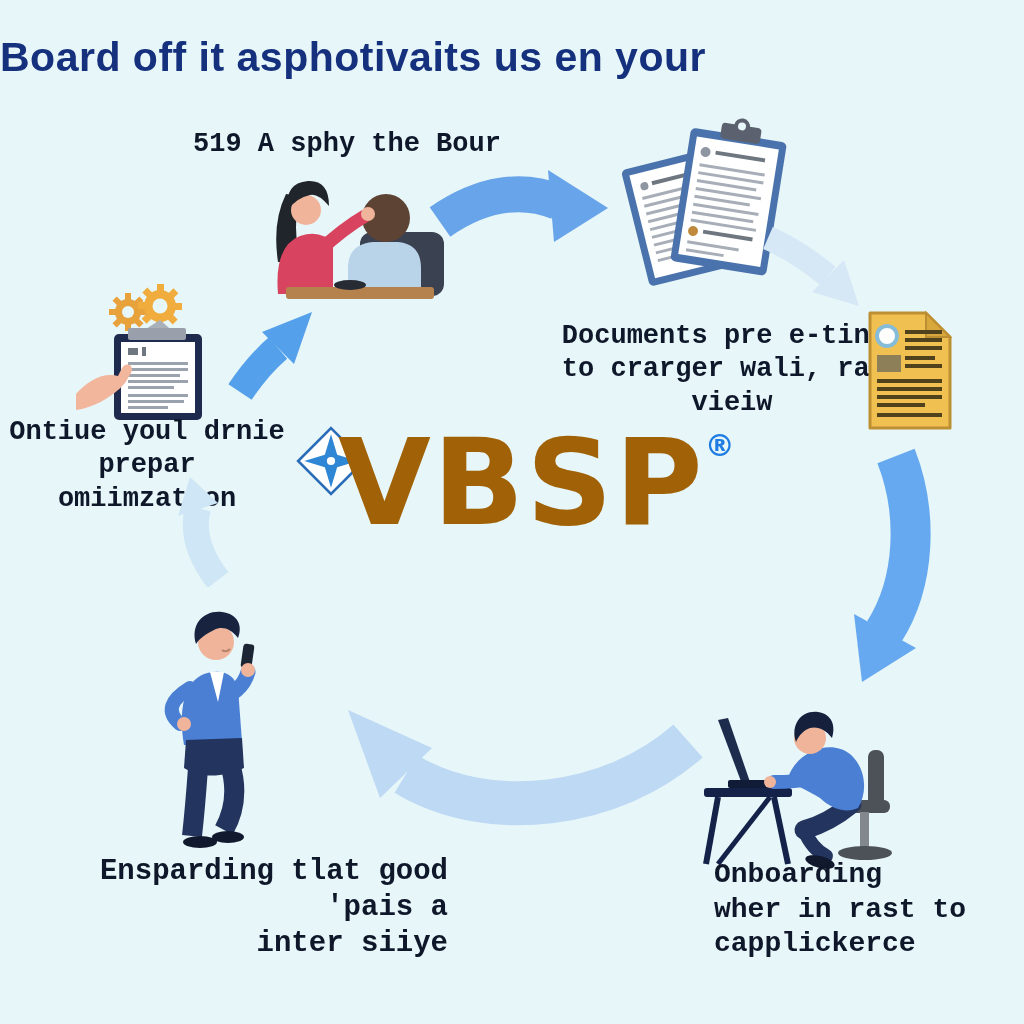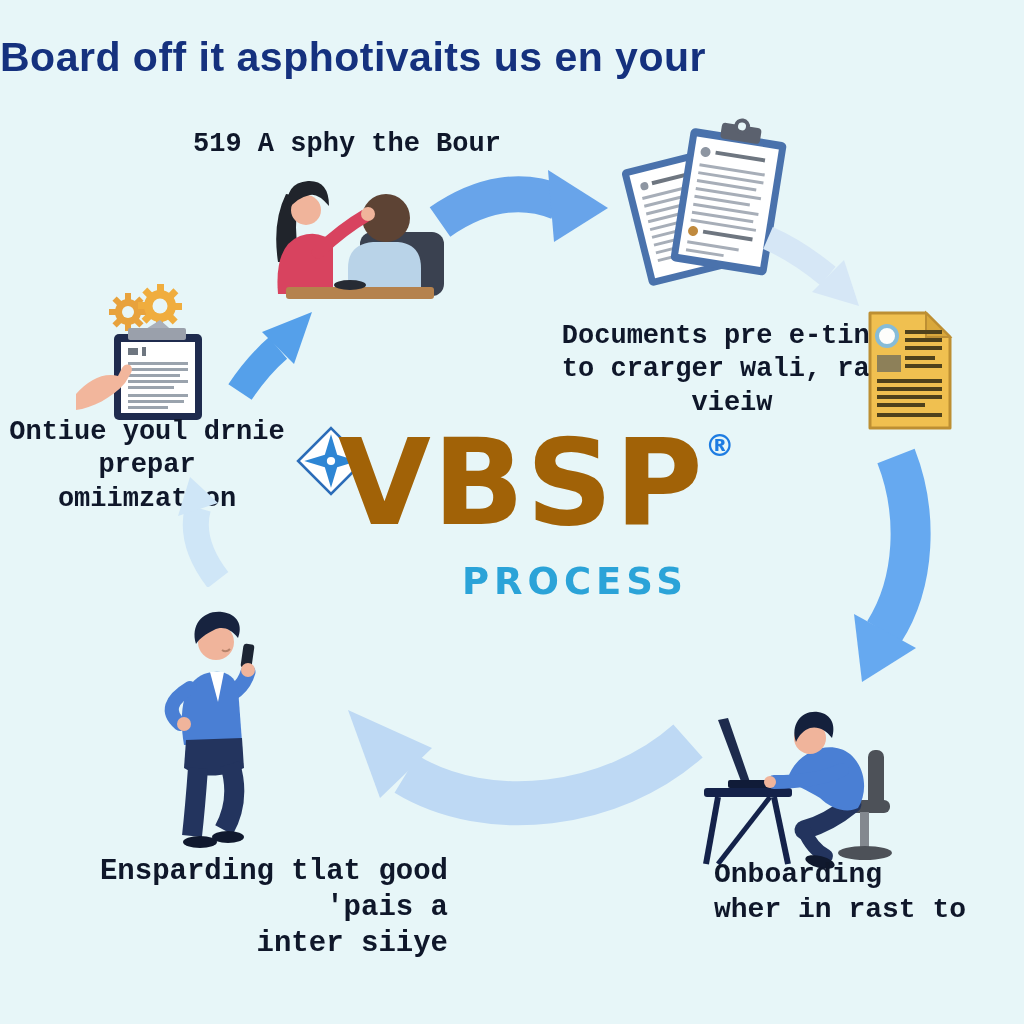--- a/index.html
+++ b/index.html
@@ -128,21 +128,20 @@
 
   <svg class="abs" style="left:294px;top:424px" width="74" height="74" viewBox="0 0 72 72">
     <polygon points="36,4 68,36 36,68 4,36" fill="#ffffff" stroke="#2b6cb8" stroke-width="2.5"></polygon>
     <path d="M36,10 L42,30 L62,36 L42,42 L36,62 L30,42 L10,36 L30,30 Z" fill="#2e86d4"></path>
     <circle cx="36" cy="36" r="4" fill="#ffffff"></circle>
   </svg>
   <div class="abs brand-row">
     <span class="brand-text">VBSP</span>
     <span class="brand-reg">®</span>
   </div>
-  <div class="abs brand-subtitle">PROCESS</div>
 
   <svg class="abs" style="left:76px;top:282px" width="145" height="140" viewBox="0 0 145 140">
     <g>
       <rect x="49" y="11" width="6" height="8" fill="#e8a23c" transform="rotate(0 52 30)"></rect>
       <rect x="49" y="11" width="6" height="8" fill="#e8a23c" transform="rotate(45 52 30)"></rect>
       <rect x="49" y="11" width="6" height="8" fill="#e8a23c" transform="rotate(90 52 30)"></rect>
       <rect x="49" y="11" width="6" height="8" fill="#e8a23c" transform="rotate(135 52 30)"></rect>
       <rect x="49" y="11" width="6" height="8" fill="#e8a23c" transform="rotate(180 52 30)"></rect>
       <rect x="49" y="11" width="6" height="8" fill="#e8a23c" transform="rotate(225 52 30)"></rect>
       <rect x="49" y="11" width="6" height="8" fill="#e8a23c" transform="rotate(270 52 30)"></rect>
@@ -239,15 +238,16 @@
     <path d="M118,86 C126,60 160,46 180,62 C196,76 198,100 188,116 C176,122 160,116 150,106 C138,98 124,94 118,86 Z" fill="#4a7fd4"></path>
     <path d="M172,78 C150,88 124,90 104,90" stroke="#4a7fd4" stroke-width="14" fill="none" stroke-linecap="round"></path>
     <circle cx="100" cy="90" r="6" fill="#f0b49b"></circle>
     <circle cx="140" cy="46" r="16" fill="#f0b49b"></circle>
     <path d="M126,50 C120,32 132,18 148,20 C162,22 166,34 162,46 C156,38 148,34 140,36 C134,38 129,43 126,50 Z" fill="#14203c"></path>
   </svg>
 
   <div class="abs label lbl-onboarding">
     <span>Onboarding</span>
     <span>wher in rast to</span>
+    <span>capplickerce</span>
   </div>
 
 </div>
 
 </body></html>

